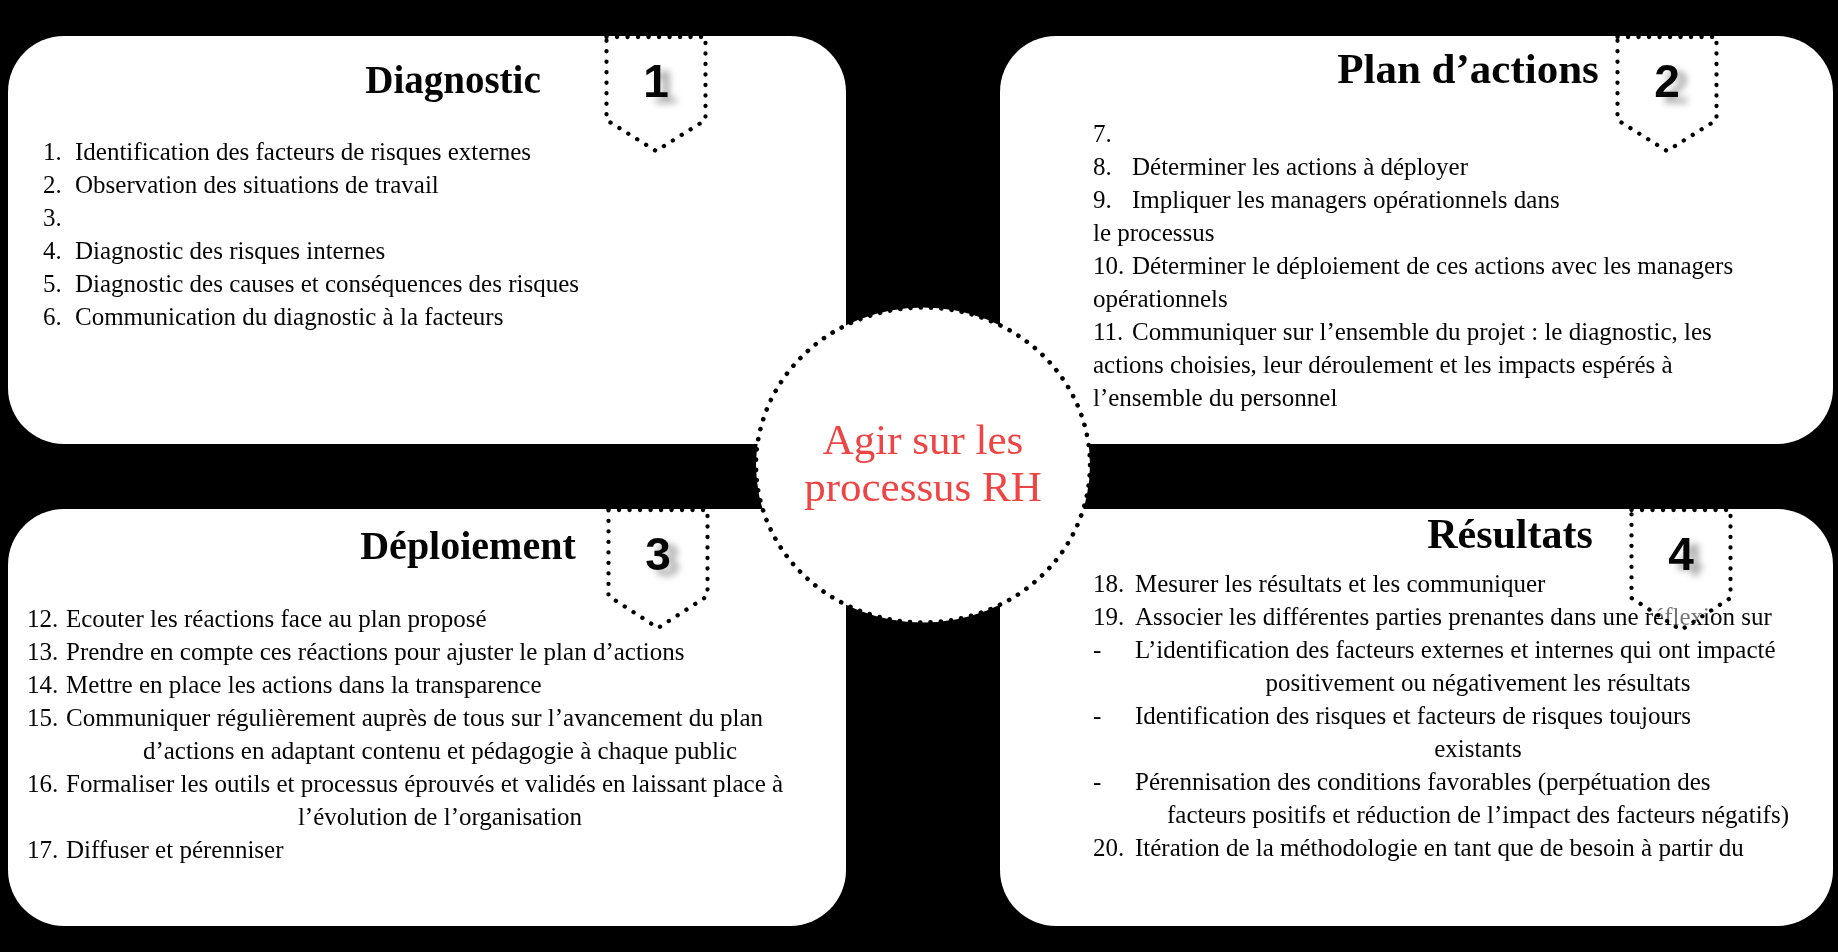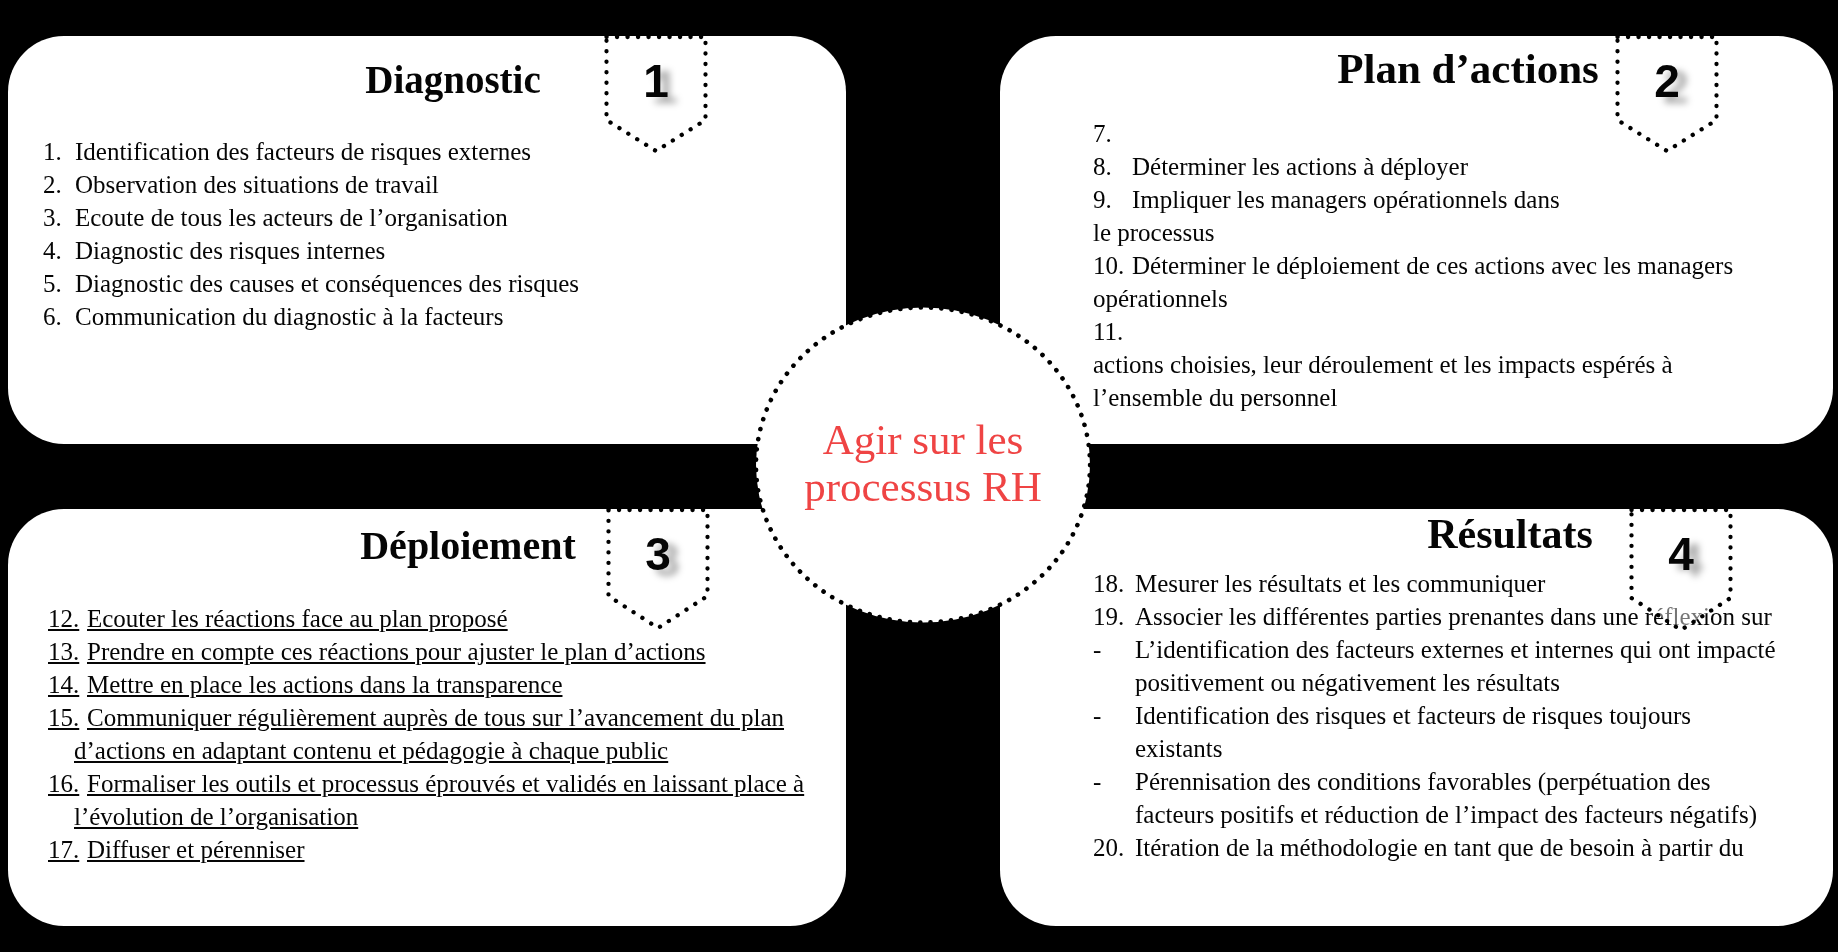--- a/index.html
+++ b/index.html
@@ -22,24 +22,24 @@
   }
   .title.t1{left:153px;top:32px;font-size:39px;}
   .title.t2{left:1168px;top:19px;font-size:43px;}
   .title.t3{left:168px;top:498px;font-size:40px;}
   .title.t4{left:1210px;top:485px;font-size:42px;}
 
   .list{position:absolute;font-size:25px;line-height:33px;}
   .list .row{display:flex;align-items:baseline;}
   .list .marker{flex:none;width:var(--mcol,39px);}
   .list .row.lvl1{padding-left:0;}
-  .list .row.lvl2{padding-left:var(--cont,39px);}
+  .list .row.lvl2{padding-left:var(--cont,39px);justify-content:center;}
   .l1{left:43px;top:107px;width:780px;--mcol:32px;--cont:26px;}
   .l2{left:1093px;top:89px;width:724px;--mcol:39px;--cont:39px;}
-  .l3{left:48px;top:574px;width:800px;text-decoration:underline;--mcol:39px;--cont:26px;}
+  .l3{left:27px;top:574px;width:800px;--mcol:39px;--cont:26px;}
   .l4{left:1093px;top:539px;width:728px;--mcol:42px;--cont:42px;}
 
   .badge{position:absolute;}
   .badge svg{position:absolute;left:0;top:0;}
   .badge .num{
     position:absolute;left:0;top:22px;width:100%;text-align:center;
     font-family:"Liberation Sans","DejaVu Sans",sans-serif;
     font-weight:bold;font-size:46px;line-height:1;
     text-shadow:9px 6px 7px rgba(0,0,0,0.35);
   }
@@ -73,21 +73,20 @@
       <div class="row lvl0">
         <span class="marker">1.</span>
         <span class="text">Identification des facteurs de risques externes</span>
       </div>
       <div class="row lvl0">
         <span class="marker">2.</span>
         <span class="text">Observation des situations de travail</span>
       </div>
       <div class="row lvl0">
         <span class="marker">3.</span>
-        <span class="text">Ecoute de tous les acteurs de l’organisation</span>
       </div>
       <div class="row lvl0">
         <span class="marker">4.</span>
         <span class="text">Diagnostic des risques internes</span>
       </div>
       <div class="row lvl0">
         <span class="marker">5.</span>
         <span class="text">Diagnostic des causes et conséquences des risques</span>
       </div>
       <div class="row lvl0">
@@ -112,20 +111,21 @@
       </div>
       <div class="row lvl0">
         <span class="marker">10.</span>
         <span class="text">Déterminer le déploiement de ces actions avec les managers</span>
       </div>
       <div class="row lvl1">
         <span class="text">opérationnels</span>
       </div>
       <div class="row lvl0">
         <span class="marker">11.</span>
+        <span class="text">Communiquer sur l’ensemble du projet : le diagnostic, les</span>
       </div>
       <div class="row lvl1">
         <span class="text">actions choisies, leur déroulement et les impacts espérés à</span>
       </div>
       <div class="row lvl1">
         <span class="text">l’ensemble du personnel</span>
       </div>
     </div>
   <div class="list l3">
       <div class="row lvl0">

